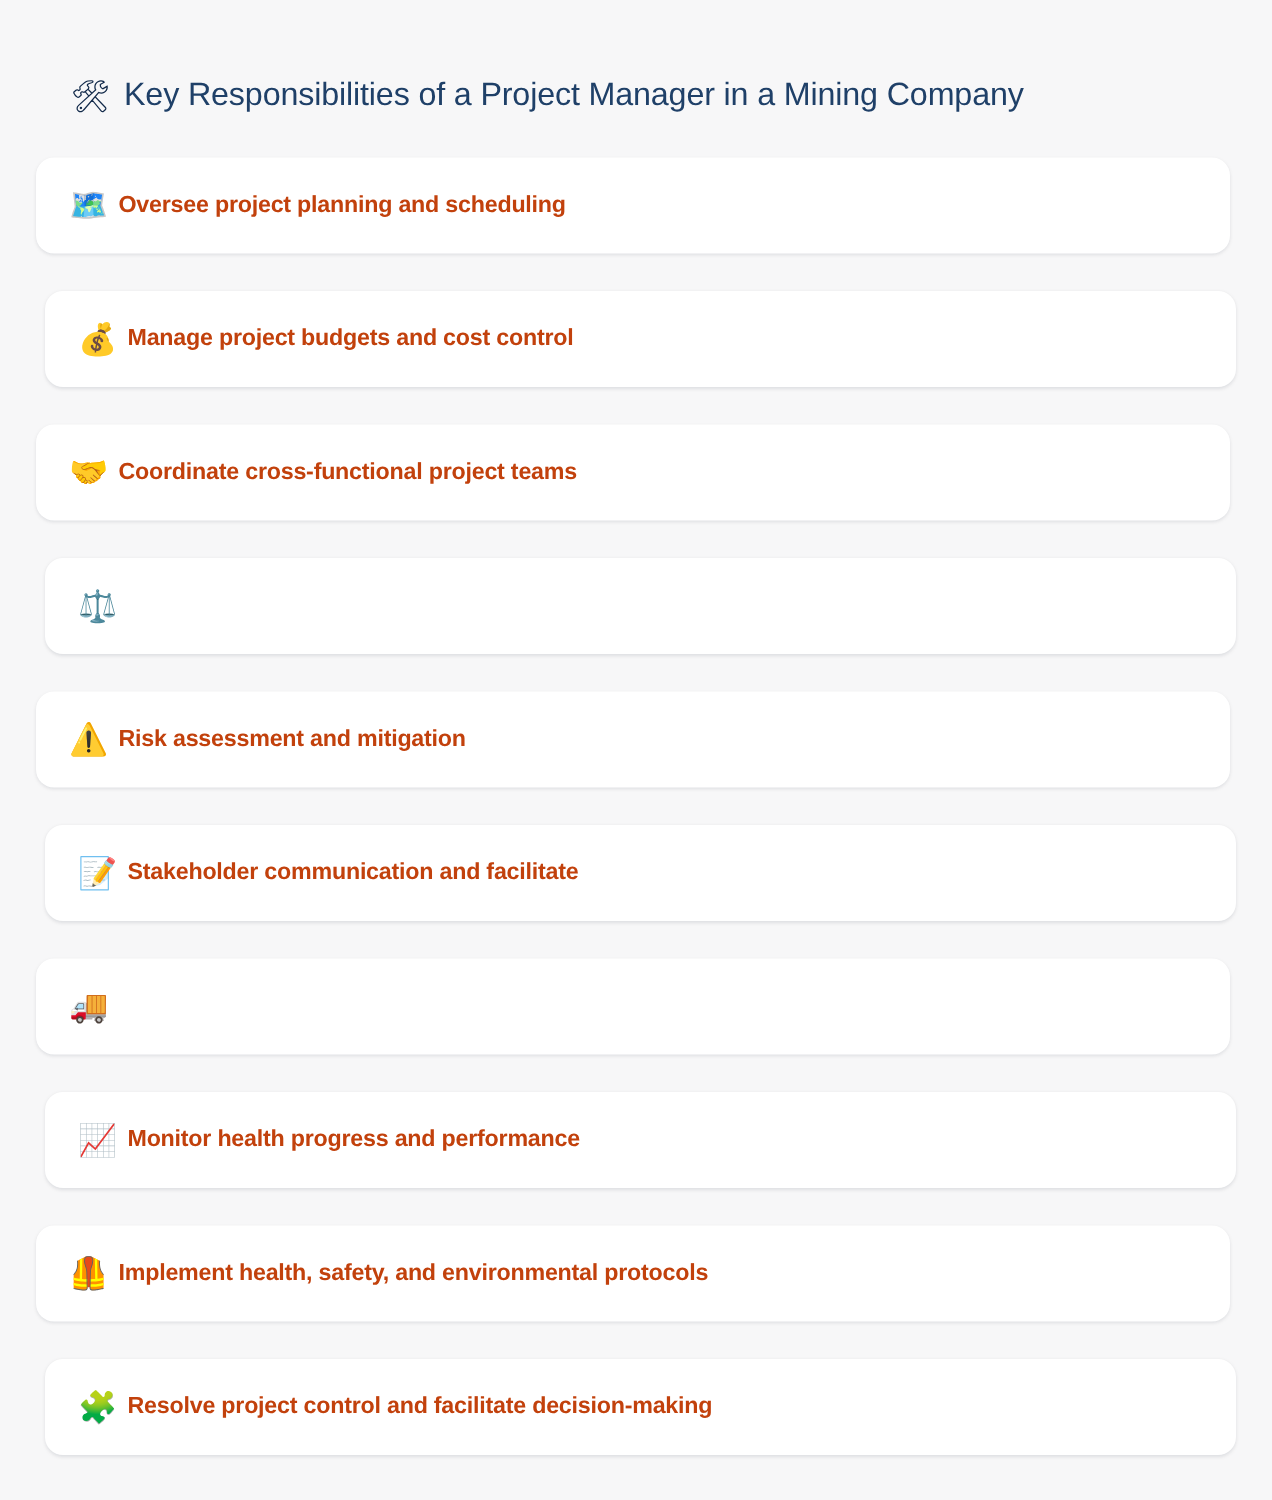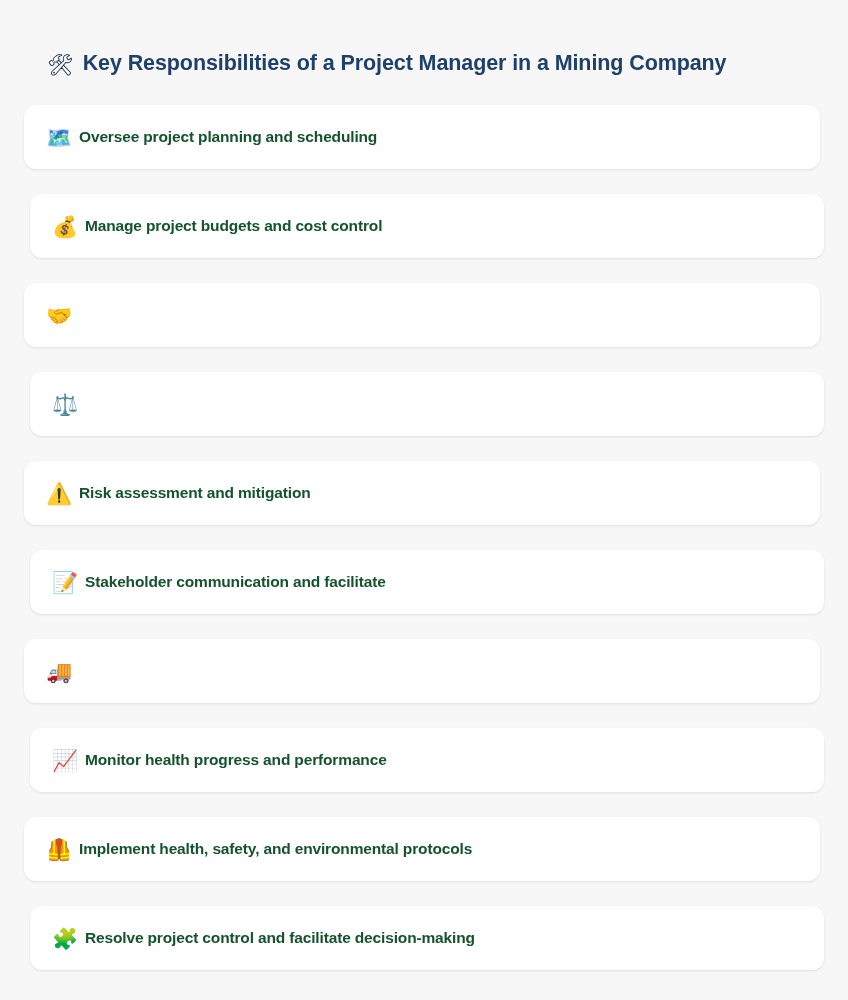--- a/index.html
+++ b/index.html
@@ -32,21 +32,21 @@
   }
   .title-icon {
     font-size: 21px;
     line-height: 1;
     color: #1f4068;
     filter: grayscale(1) brightness(0.55) sepia(1) hue-rotate(175deg) saturate(4);
     flex: 0 0 auto;
   }
   .title-text {
     font-size: 21.5px;
-    font-weight: bold;
+    font-weight: normal;
     color: #1f4068;
     letter-spacing: -0.1px;
     white-space: nowrap;
     line-height: 1.2;
   }
 
   
   .card-list {
     margin-top: 24px;
     display: flex;
@@ -78,21 +78,21 @@
     font-size: 21px;
     line-height: 1;
     flex: 0 0 auto;
     width: 26px;
     text-align: center;
     margin-left: 22px;
   }
   .card-label {
     font-size: 15.5px;
     font-weight: bold;
-    color: #14532d;
+    color: #c2410c;
     letter-spacing: -0.15px;
     margin-left: 7px;
     white-space: nowrap;
     line-height: 1.25;
   }
 </style>
 </head>
 <body>
 
 <div class="page">
@@ -107,20 +107,21 @@
   <div class="card odd">
         <span class="card-icon">🗺️</span>
         <span class="card-label">Oversee project planning and scheduling</span>
       </div>
       <div class="card even">
         <span class="card-icon">💰</span>
         <span class="card-label">Manage project budgets and cost control</span>
       </div>
       <div class="card odd">
         <span class="card-icon">🤝</span>
+        <span class="card-label">Coordinate cross-functional project teams</span>
       </div>
       <div class="card even">
         <span class="card-icon">⚖️</span>
       </div>
       <div class="card odd">
         <span class="card-icon">⚠️</span>
         <span class="card-label">Risk assessment and mitigation</span>
       </div>
       <div class="card even">
         <span class="card-icon">📝</span>

